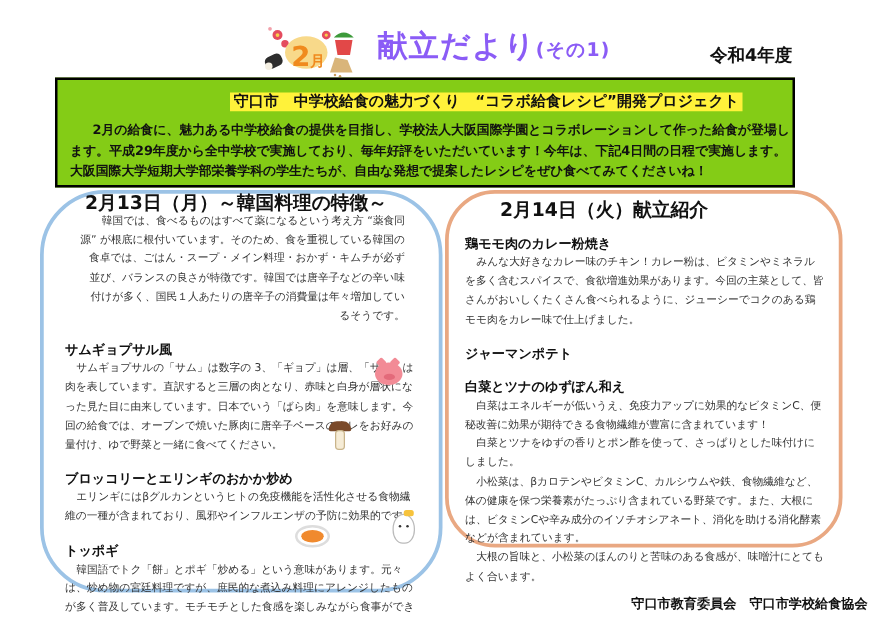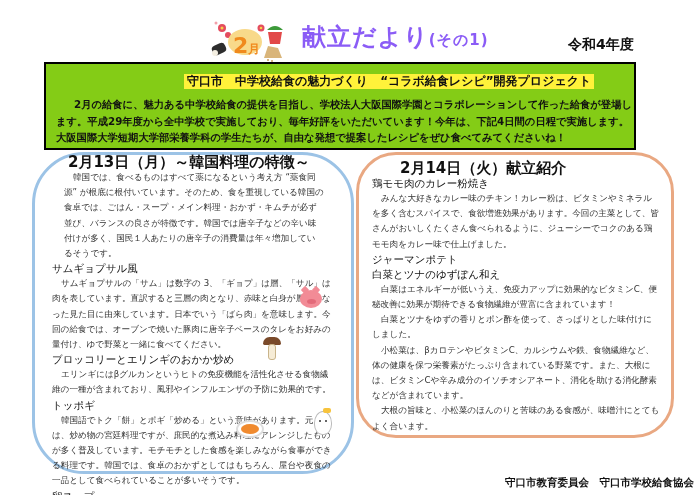--- a/index.html
+++ b/index.html
@@ -16,21 +16,21 @@
   
   .intro { position: absolute; left: 44px; top: 62px; width: 592px; height: 88px; border: 2px solid #000000; background: #84cc16; }
   .intro-title { position: absolute; left: 138px; top: 10px; font-size: 12px; font-weight: bold; background: #fff23a; padding: 0 3px; line-height: 15px; color: #111; }
   .intro-body { position: absolute; left: 10px; top: 32px; width: 578px; font-size: 10.3px; font-weight: bold; line-height: 16.5px; color: #111; text-indent: 18px; }
 
   
   .panel-left { position: absolute; left: 32px; top: 152px; width: 322px; height: 322px; border: 3px solid #9cc3e6; border-radius: 52px; background: #fff; }
   .panel-right { position: absolute; left: 356px; top: 152px; width: 318px; height: 286px; border: 3px solid #e9a882; border-radius: 40px; background: #fff; }
 
   .day-title { font-size: 15px; font-weight: bold; color: #111; line-height: 16px; }
-  .sec-title { font-size: 10.5px; font-weight: normal; color: #111; line-height: 15px; }
+  .sec-title { font-size: 10.5px; font-weight: bold; color: #111; line-height: 15px; margin-top: 12px; }
   .para { font-size: 8.6px; line-height: 15.2px; color: #333; text-indent: 9px; }
 
   .l-content { position: absolute; left: 34px; top: 154px; width: 312px; }
   .r-content { position: absolute; left: 370px; top: 160px; width: 300px; }
 
   .footer { position: absolute; left: 505px; top: 476px; font-size: 10.5px; font-weight: bold; color: #111; }
 
   .pig { position: absolute; left: 300px; top: 290px; width: 22px; height: 18px; border-radius: 50%; background: #f28b96; }
   .pig::before { content: ""; position: absolute; left: 2px; top: -3px; width: 6px; height: 6px; background: #f28b96; border-radius: 1px; transform: rotate(45deg); }
   .pig::after { content: ""; position: absolute; left: 13px; top: -3px; width: 6px; height: 6px; background: #f28b96; border-radius: 1px; transform: rotate(45deg); }
@@ -85,21 +85,21 @@
 <div class="year">令和4年度</div>
 
 <div class="intro">
   <div class="intro-title">守口市　中学校給食の魅力づくり　“コラボ給食レシピ”開発プロジェクト</div>
   <div class="intro-body">2月の給食に、魅力ある中学校給食の提供を目指し、学校法人大阪国際学園とコラボレーションして作った給食が登場します。平成29年度から全中学校で実施しており、毎年好評をいただいています！今年は、下記4日間の日程で実施します。大阪国際大学短期大学部栄養学科の学生たちが、自由な発想で提案したレシピをぜひ食べてみてくださいね！</div>
 </div>
 
 <div class="panel-left"></div>
 <div class="l-content">
   <div class="day-title" style="padding-left:34px;">2月13日（月）～韓国料理の特徴～</div>
-  <div class="para" style="padding-left:30px;padding-right:22px;">韓国では、食べるものはすべて薬になるという考え方 “薬食同源” が根底に根付いています。そのため、食を重視している韓国の食卓では、ごはん・スープ・メイン料理・おかず・キムチが必ず並び、バランスの良さが特徴です。韓国では唐辛子などの辛い味付けが多く、国民１人あたりの唐辛子の消費量は年々増加しているそうです。</div>
+  <div class="para" style="padding-left:30px;padding-right:22px;text-align:right;">韓国では、食べるものはすべて薬になるという考え方 “薬食同源” が根底に根付いています。そのため、食を重視している韓国の食卓では、ごはん・スープ・メイン料理・おかず・キムチが必ず並び、バランスの良さが特徴です。韓国では唐辛子などの辛い味付けが多く、国民１人あたりの唐辛子の消費量は年々増加しているそうです。</div>
   <div style="padding-left:18px;padding-right:14px;">
     <div class="sec-title">サムギョプサル風</div>
     <div class="para">サムギョプサルの「サム」は数字の 3、「ギョプ」は層、「サル」は肉を表しています。直訳すると三層の肉となり、赤味と白身が層状になった見た目に由来しています。日本でいう「ばら肉」を意味します。今回の給食では、オーブンで焼いた豚肉に唐辛子ベースのタレをお好みの量付け、ゆで野菜と一緒に食べてください。</div>
     <div class="sec-title">ブロッコリーとエリンギのおかか炒め</div>
     <div class="para">エリンギにはβグルカンというヒトの免疫機能を活性化させる食物繊維の一種が含まれており、風邪やインフルエンザの予防に効果的です。</div>
     <div class="sec-title">トッポギ</div>
     <div class="para">韓国語でトク「餅」とポギ「炒める」という意味があります。元々は、炒め物の宮廷料理ですが、庶民的な煮込み料理にアレンジしたものが多く普及しています。モチモチとした食感を楽しみながら食事ができる料理です。韓国では、食卓のおかずとしてはもちろん、屋台や夜食の一品として食べられていることが多いそうです。</div>
     <div class="sec-title">卵スープ</div>
 
   </div>

